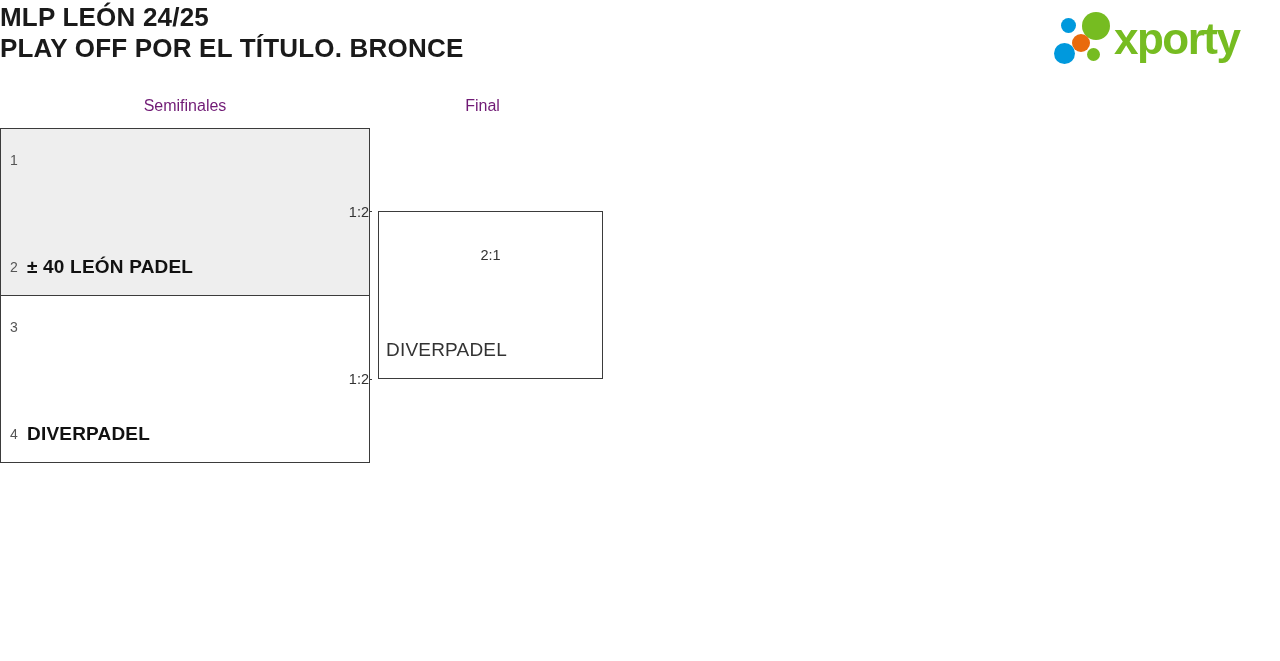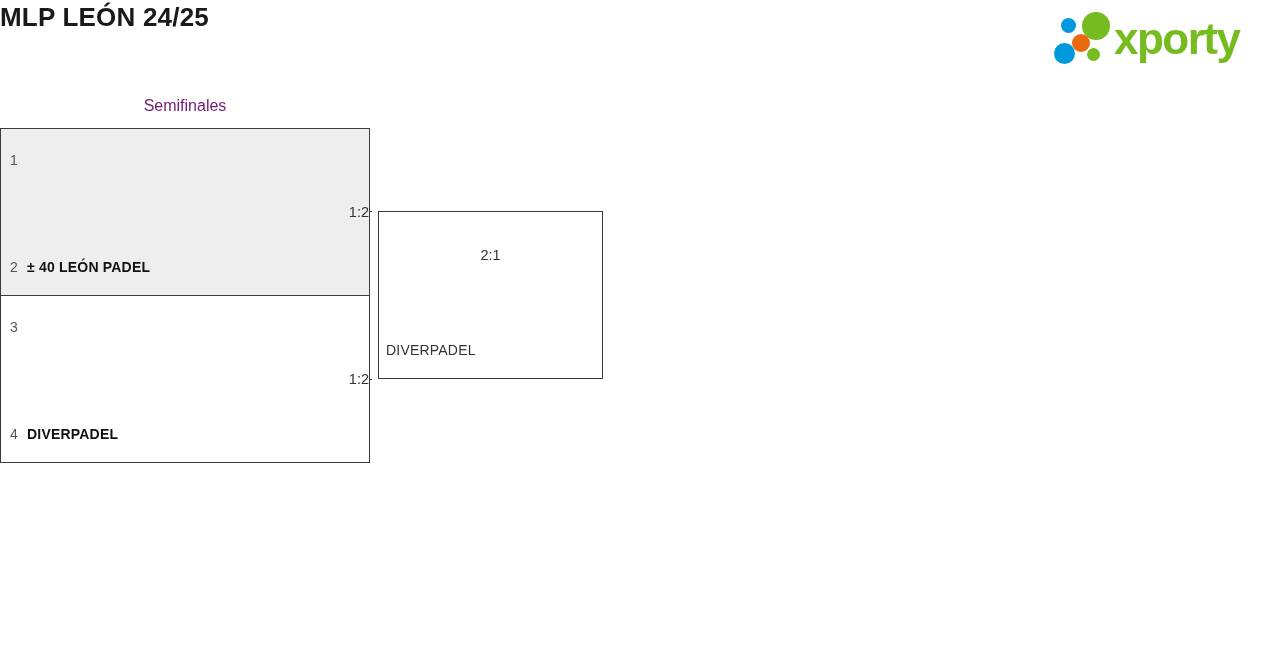--- a/index.html
+++ b/index.html
@@ -123,21 +123,21 @@
   .seed {
     display: inline-block;
     width: 26px;
     min-width: 26px;
     text-align: center;
     font-size: 14px;
     color: #555555;
   }
 
   .team-name {
-    font-size: 14px;
+    font-size: 19px;
     font-weight: bold;
     color: #111111;
     letter-spacing: 0.2px;
   }
 
   .team-name.plain {
     font-weight: normal;
     color: #333333;
   }
 
@@ -168,37 +168,39 @@
 </style>
 </head>
 <body>
 
 <div id="page">
 
   <div class="header">
 
     <div class="title-block">
       <div class="title-line">MLP LEÓN 24/25</div>
+      <div class="title-line">PLAY OFF POR EL TÍTULO. BRONCE</div>
     </div>
 
     <div class="logo">
       <div class="logo-dots">
         <span class="dot dot-green-lg"></span>
         <span class="dot dot-blue-sm"></span>
         <span class="dot dot-orange"></span>
         <span class="dot dot-blue-lg"></span>
         <span class="dot dot-green-sm"></span>
       </div>
       <div class="logo-word">xporty</div>
     </div>
 
   </div>
 
   <div class="round-header round-header-semis">Semifinales</div>
 
+  <div class="round-header round-header-final">Final</div>
 
   <div class="bracket">
 
     <div class="match match-sf1 highlight">
       <div class="slot slot-top">
         <span class="seed">1</span>
         <span class="team-name"></span>
       </div>
       <div class="score score-sf">1:2</div>
       <div class="slot slot-bottom">

